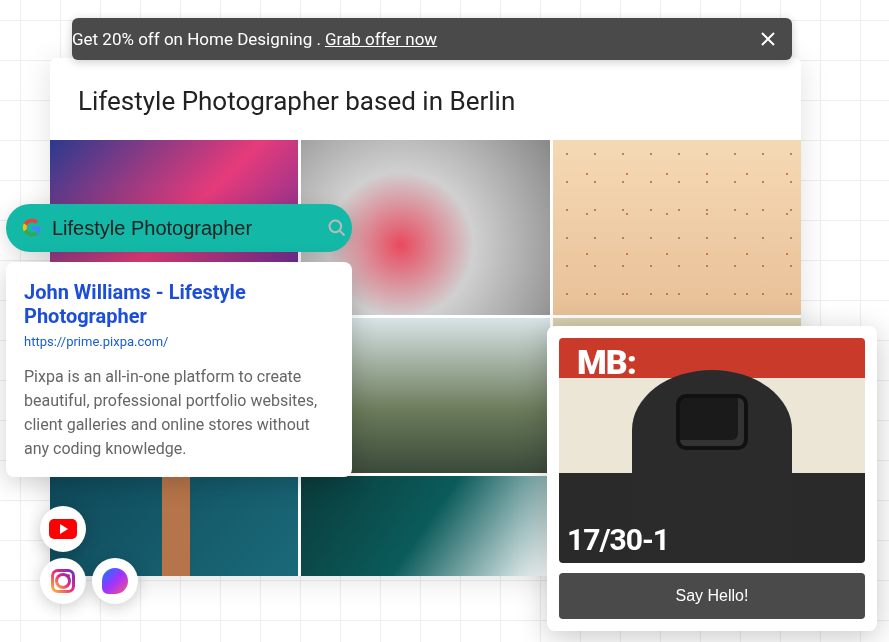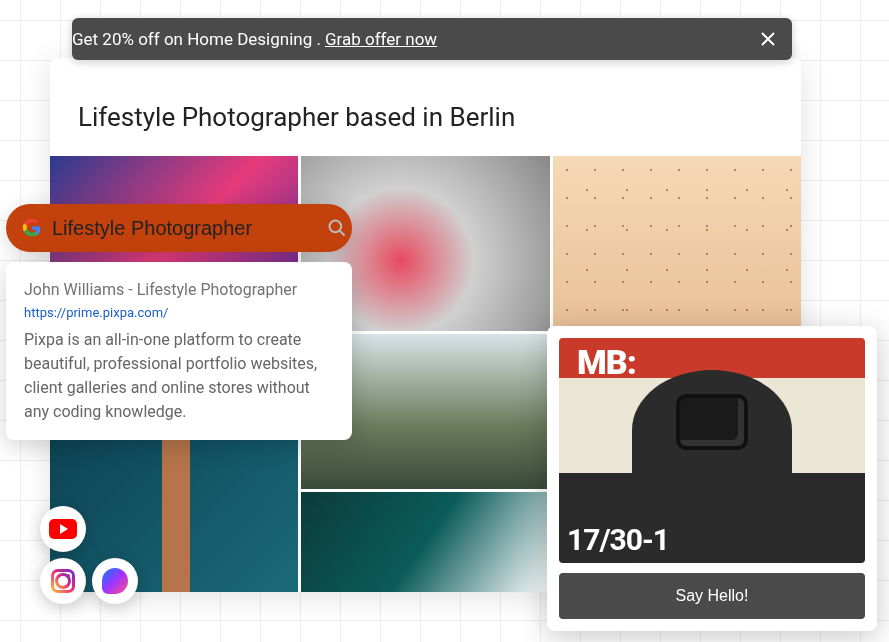--- a/index.html
+++ b/index.html
@@ -47,21 +47,20 @@
   background: #fff;
   border-radius: 6px;
   box-shadow: 0 4px 30px rgba(0,0,0,.12);
   padding-top: 28px;
   z-index: 5;
 }
 .card .heading {
   font-size: 26px; font-weight: 400;
   padding: 0 36px 24px 28px;
   color: #222;
-  margin-top: 16px;
 }
 .gallery {
   display: grid;
   grid-template-columns: 1fr 1fr 1fr;
   grid-template-rows: 175px 155px 100px;
   gap: 3px;
 }
 .tile { background-size: cover; background-position: center; }
 .t1 { background: linear-gradient(135deg,#2b3a8f,#e63b7a,#4a2b9f); }
 .t2 { background: radial-gradient(circle at 40% 60%, #e84a5f 0%, #d0d0d0 40%, #888 100%); }
@@ -74,21 +73,21 @@
 .t7 { background: linear-gradient(125deg,#0b3b3b 0%, #0b5b5b 50%, #ffffff 100%); }
 .t8 { background: #f0f0f0; position:relative; }
 .t8::before{content:""; position:absolute; left:8px; bottom:8px; width:70px; height:26px; background:#888;}
 .t8::after{content:""; position:absolute; right:20px; bottom:0; width:60px; height:60px; background:#f5a623; clip-path: polygon(0 0,80% 0,80% 40%,40% 40%,40% 100%,0 100%);}
 
 
 .search {
   position: absolute;
   left: 6px; top: 204px;
   width: 346px; height: 48px;
-  background: #c2410c;
+  background: #14b8a6;
   border-radius: 999px;
   box-shadow: 0 4px 20px rgba(0,0,0,.15);
   display: flex; align-items: center;
   padding: 0 16px;
   z-index: 30;
 }
 .search .g-icon { width:20px; height:20px; flex:none; }
 .search .query {
   flex:1; font-size: 20px; color:#222; border:none; outline:none;
   padding: 0 10px; background: transparent;
@@ -99,22 +98,22 @@
 .result {
   position: absolute;
   left: 6px; top: 262px;
   width: 346px;
   background: #fff;
   border-radius: 8px;
   box-shadow: 0 6px 24px rgba(0,0,0,.18);
   padding: 18px 18px 16px 18px;
   z-index: 30;
 }
-.result .title { font-size: 16px; font-weight: 400; color:#737373; margin-bottom: 6px; }
-.result .url { font-size: 13px; color:#1a5fcf; margin-bottom: 8px; }
+.result .title { font-size: 20px; font-weight: 700; color:#1d4ed8; margin-bottom: 6px; }
+.result .url { font-size: 13px; color:#1a5fcf; margin-bottom: 16px; }
 .result .desc { font-size: 16px; color:#666; line-height:1.5; }
 
 
 .chat {
   position: absolute;
   right: 12px; top: 326px;
   width: 330px;
   background: #fff;
   border-radius: 8px;
   box-shadow: 0 6px 30px rgba(0,0,0,.22);

